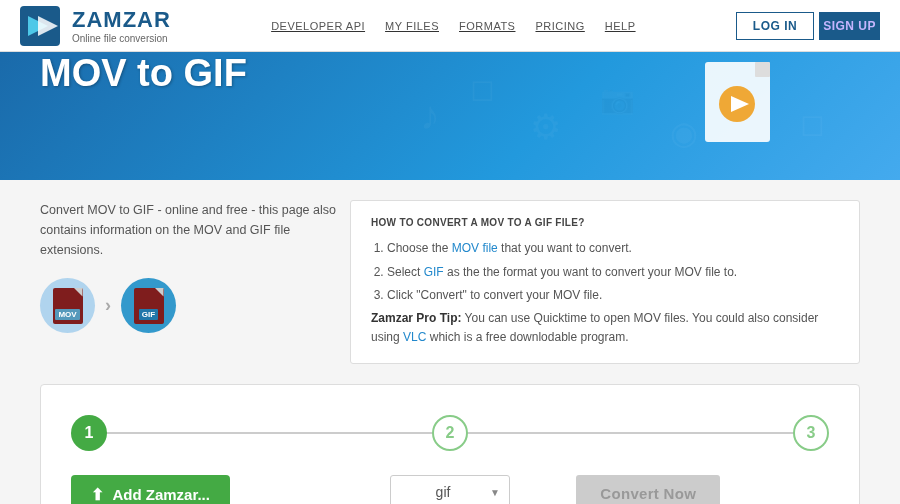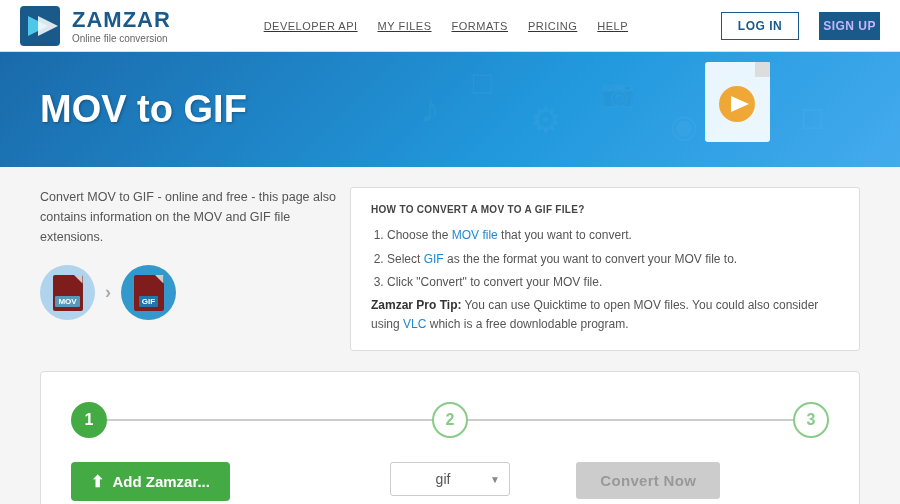--- a/index.html
+++ b/index.html
@@ -34,21 +34,21 @@
       text-decoration: underline;
     }
     .nav-item {
       font-size: 11px;
       color: #555;
       text-decoration: none;
       text-transform: uppercase;
       letter-spacing: 0.5px;
       cursor: pointer;
     }
-    #auth-buttons { display: flex; gap: 20px; }
+    #auth-buttons { display: flex; gap: 5px; }
     #login-btn {
       border: 1.5px solid #1a5a8a;
       color: #1a5a8a;
       background: #fff;
       padding: 6px 16px;
       font-size: 12px;
       font-weight: bold;
       cursor: pointer;
       letter-spacing: 0.5px;
     }
@@ -60,23 +60,22 @@
       font-size: 12px;
       font-weight: bold;
       cursor: pointer;
       letter-spacing: 0.5px;
     }
 
     
     #hero {
       background: #2288cc;
       background-image: linear-gradient(135deg, #1a6aaa 0%, #2299dd 60%, #44aaee 100%);
-      height: 115px;
-      display: flex;
-      align-items: center;
+      height: 128px;
+      display: flex;
       padding: 0 40px;
       position: relative;
       overflow: hidden;
     }
     #hero-title {
       font-size: 38px;
       font-weight: bold;
       color: #fff;
       text-shadow: 1px 1px 3px rgba(0,0,0,0.3);
       z-index: 2;

